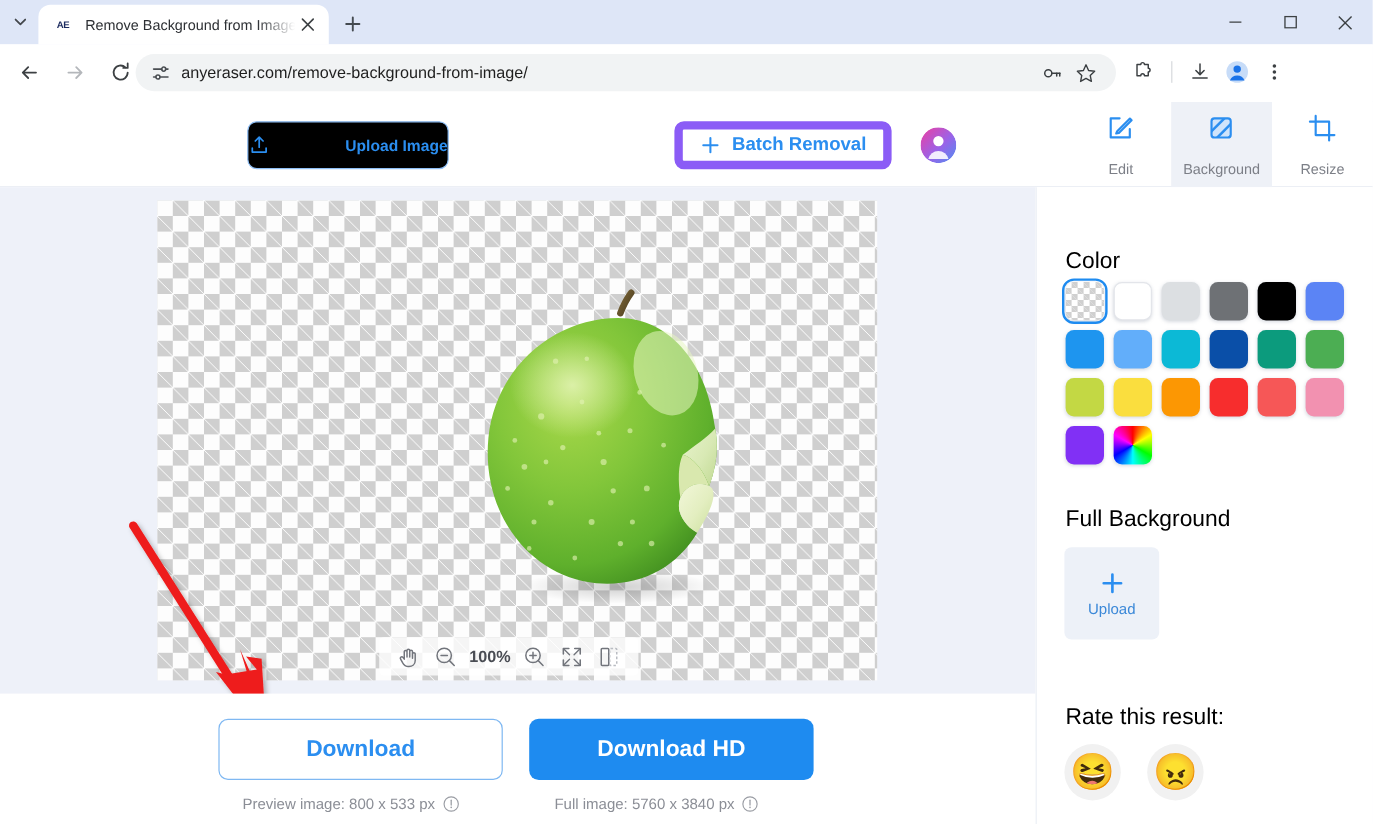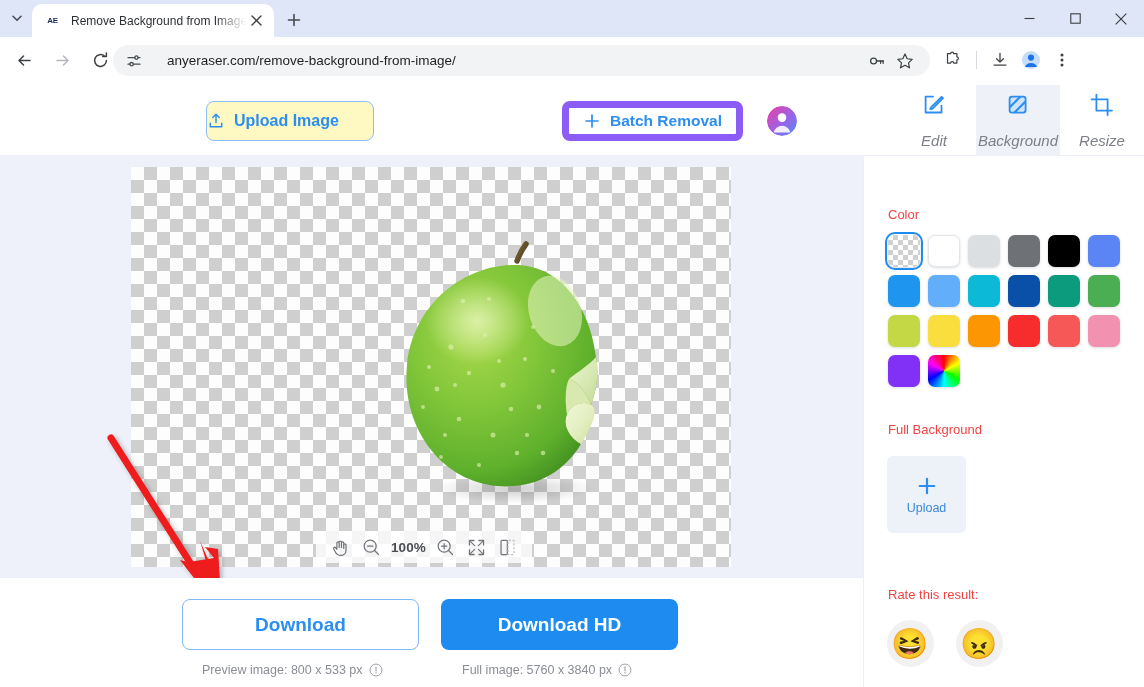--- a/index.html
+++ b/index.html
@@ -114,21 +114,21 @@
     align-items: center;
     padding: 0 12px;
     box-sizing: border-box;
   }
   .omnibox-icon {
     width: 18px; height: 18px;
     flex: 0 0 18px;
     display: flex; align-items: center; justify-content: center;
   }
   .omnibox-url {
-    margin-left: 24px;
+    margin-left: 8px;
     font-size: 13.5px;
     color: #1f1f1f;
     white-space: nowrap;
   }
   .omnibox-actions {
     margin-left: auto;
     display: flex;
     align-items: center;
     gap: 2px;
   }
@@ -178,26 +178,26 @@
     font-size: 16px;
   }
   .upload-btn {
     position: absolute;
     left: 206px; top: 101px;
     width: 168px; height: 40px;
     border: 1px solid #8ebef5;
     border-radius: 8px;
     display: flex;
     align-items: center;
-    justify-content: flex-start;
+    justify-content: space-between;
     gap: 9px;
     color: #2b8ef0;
-    font-size: 16px;
+    font-size: 13px;
     font-weight: bold;
-    background: #fef9c3;
+    background: #000000;
     box-sizing: border-box;
   }
   .batch-btn {
     position: absolute;
     left: 562px; top: 101px;
     width: 181px; height: 40px;
     border: 7px solid #8b5cf6;
     border-radius: 8px;
     display: flex;
     align-items: center;
@@ -223,23 +223,22 @@
     display: flex;
   }
   .tool-tab {
     width: 84px;
     height: 71px;
     display: flex;
     flex-direction: column;
     align-items: center;
     justify-content: center;
     gap: 14px;
-    font-size: 15px;
+    font-size: 12px;
     color: #7c7f87;
-    font-style: italic;
   }
   .tool-tab.active {
     background: #eef1f7;
     justify-content: center;
   }
 
   
   .canvas-area {
     position: absolute;
     left: 0; top: 156px;
@@ -346,22 +345,22 @@
     position: absolute;
     left: 863px; top: 156px;
     width: 281px;
     height: 531px;
     background: #ffffff;
     border-left: 1px solid #eceff5;
     box-sizing: border-box;
   }
   .panel-label {
     position: absolute;
-    font-size: 13px;
-    color: #ef4444;
+    font-size: 19px;
+    color: #000000;
   }
   .swatch-grid {
     position: absolute;
     left: 24px; top: 79px;
     width: 236px;
     display: grid;
     grid-template-columns: repeat(6, 32px);
     gap: 8px 8px;
   }
   .swatch {

